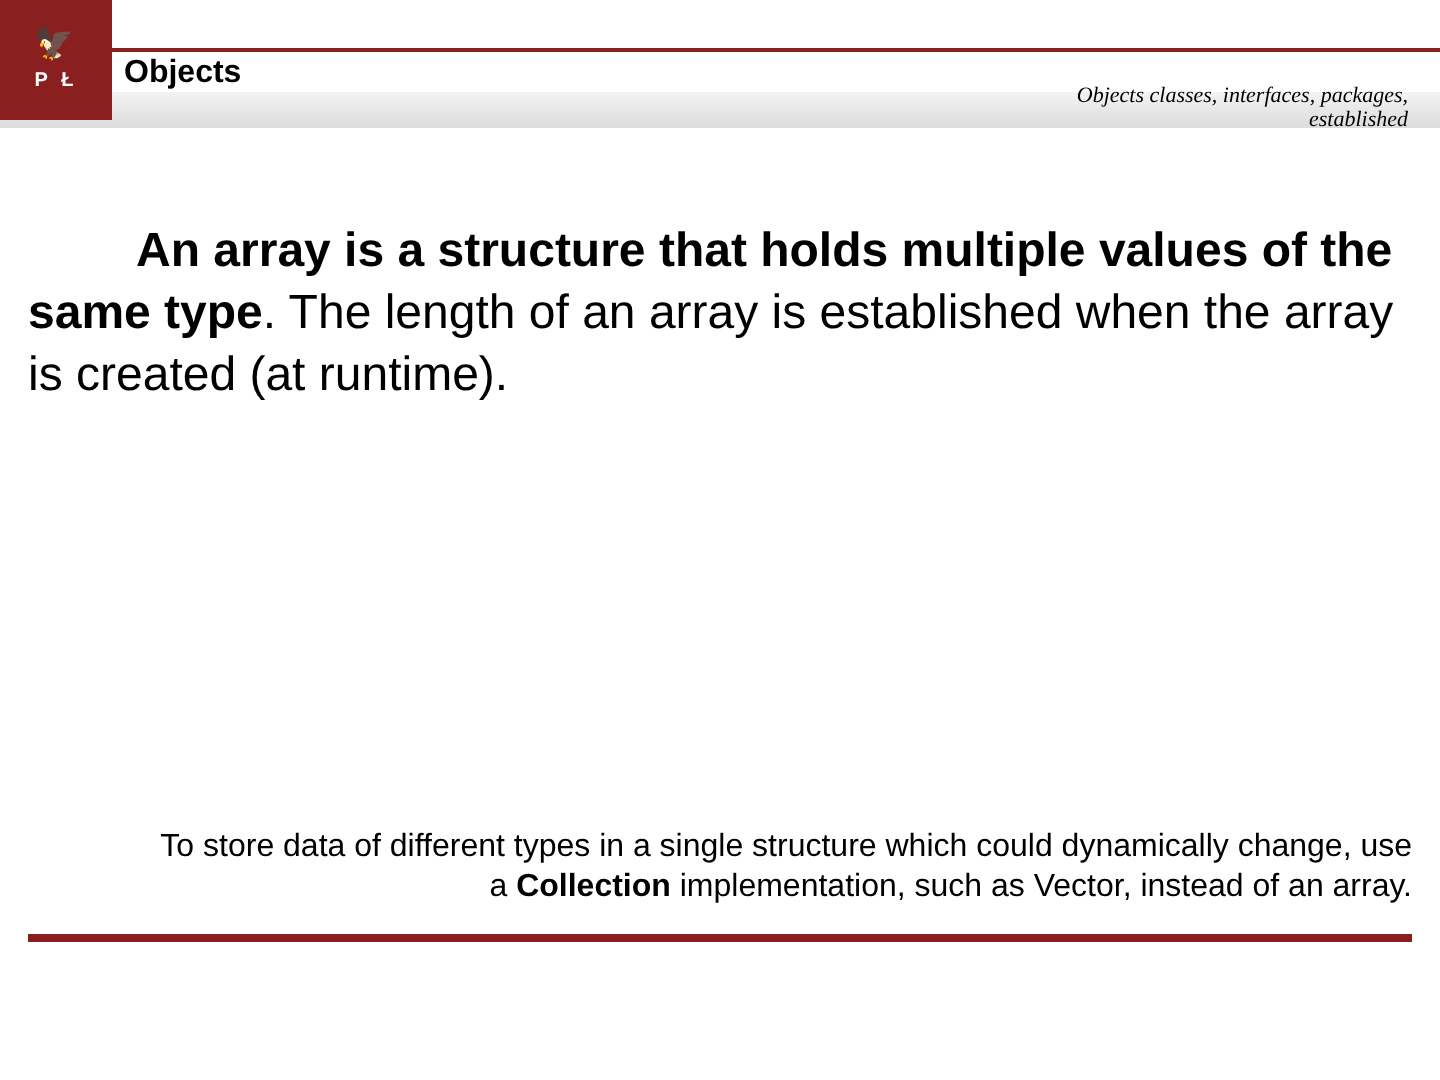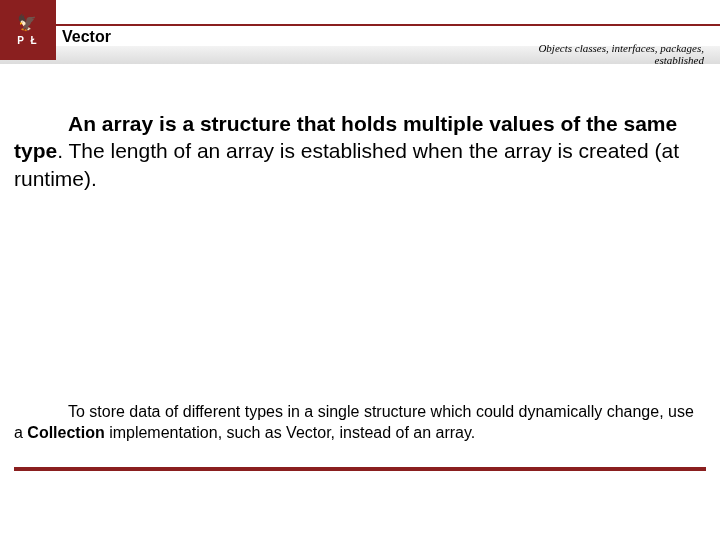--- a/index.html
+++ b/index.html
@@ -26,26 +26,26 @@
     height: 2px; background: #8a1f1f;
   }
   .shadow-bar {
     position: absolute; left: 0; top: 46px; right: 0; height: 18px;
     background: linear-gradient(#f3f3f3, #dcdcdc);
   }
   .body {
     position: absolute; left: 14px; right: 14px; top: 110px;
   }
   .p1 {
-    font-size: 21px; line-height: 1.3;
+    font-size: 24px; line-height: 1.3;
   }
   .p1 .indent { display: inline-block; width: 54px; }
   .p2 {
     margin-top: 210px;
-    font-size: 16px; line-height: 1.3;
+    font-size: 16px; line-height: 1.3; text-align: right;
   }
   .p2 .indent { display: inline-block; width: 54px; }
   .rule-bottom {
     position: absolute; left: 14px; right: 14px; top: 467px;
     height: 4px; background: #8a1f1f;
   }
 </style>
 </head>
 <body>
 
@@ -55,21 +55,21 @@
     <div class="shadow-bar"></div>
     <div class="rule-top"></div>
     <div class="logo">
       <span class="eagle">🦅</span>
       <span>P Ł</span>
     </div>
     <div class="breadcrumb">
       <div>Objects classes, interfaces, packages,</div>
       <div>established</div>
     </div>
-    <div class="title">Vector</div>
+    <div class="title">Objects</div>
   </div>
 
   <div class="body">
     <p class="p1">
       <span class="indent"></span><b>An array is a structure that holds multiple values of the same type</b><span>. The length of an array is established when the array is created (at runtime).</span>
     </p>
     <p class="p2">
       <span class="indent"></span><span>To store data of different types in a single structure which could dynamically change,  use a </span><b>Collection</b><span> implementation, such as Vector, instead of an array.</span>
     </p>
   </div>

